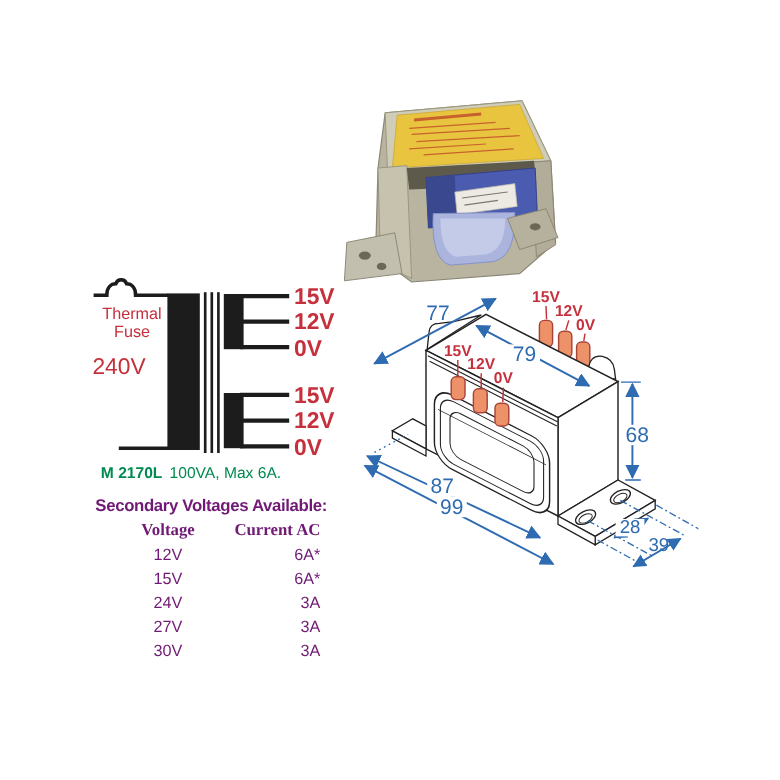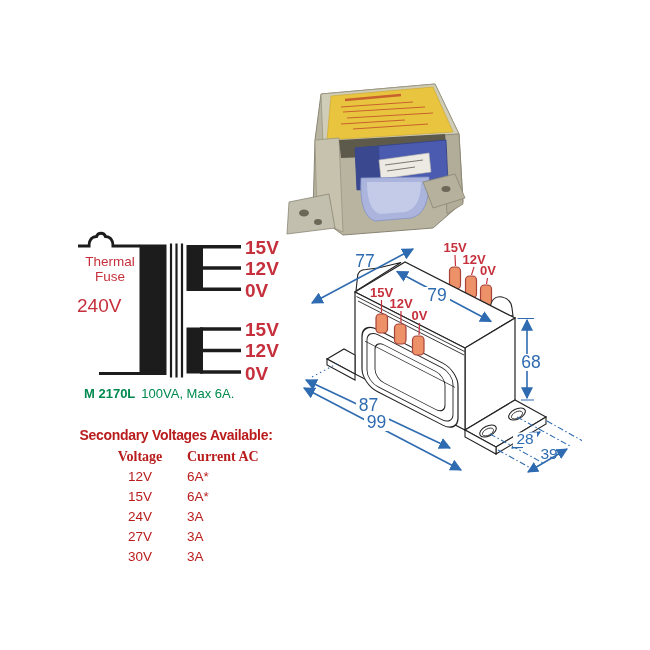--- a/index.html
+++ b/index.html
@@ -5,25 +5,25 @@
   html,body{margin:0;padding:0;background:#ffffff;}
   body{width:650px;height:650px;position:relative;font-family:"Liberation Sans",sans-serif;overflow:hidden;}
   .abs{position:absolute;}
   svg text{font-family:"Liberation Sans",sans-serif;}
 
   
   #model-line{left:84px;top:386px;font-size:13px;color:#008a50;white-space:nowrap;}
   #model-line .model{font-weight:bold;margin-right:6px;}
 
   
-  #sec-table{left:75px;top:427px;width:202px;color:#b91c1c;}
+  #sec-table{left:75px;top:413px;width:202px;color:#701a75;}
   #sec-table .title{font-weight:bold;font-size:14px;letter-spacing:-0.3px;text-align:center;white-space:nowrap;}
   .trow{position:relative;height:20px;}
   .trow .c1{position:absolute;left:30px;width:70px;text-align:center;}
-  .trow .c2{position:absolute;left:112px;width:80px;text-align:left;}
+  .trow .c2{position:absolute;left:112px;width:80px;text-align:right;}
   .thead{font-weight:bold;font-size:14px;margin-top:6px;font-family:Liberation Serif, serif;}
   .tdata{font-size:13.5px;}
 </style>
 </head>
 <body>
 
 <svg class="abs" style="left:283px;top:82px;" width="186" height="162" viewBox="0 0 186 162">
 
   <path d="M38 12 L152 2 L176 52 L180 120 L150 146 L60 153 L30 131 L32 58 Z" fill="#b8b4a0" stroke="#8a8675" stroke-width="1"></path>
 

